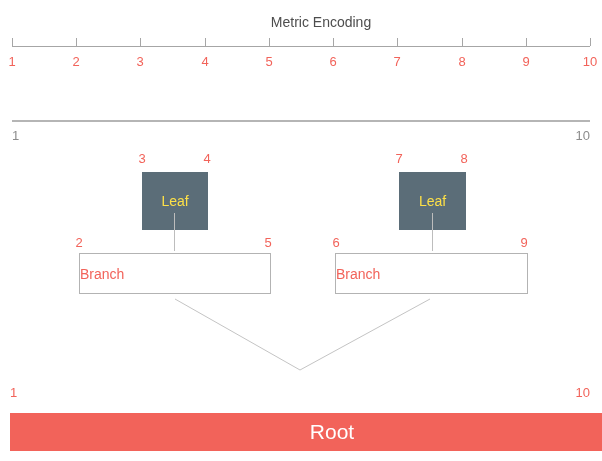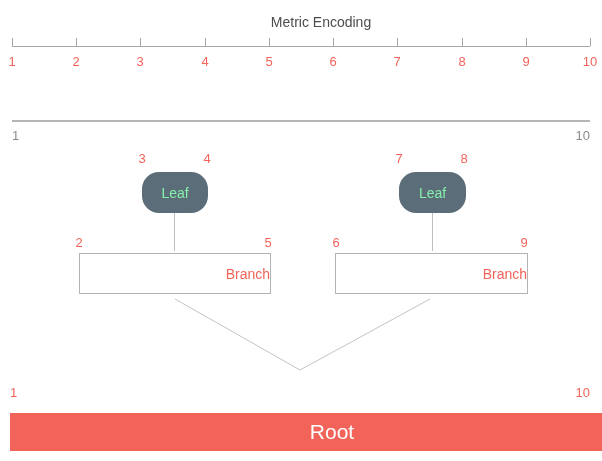--- a/index.html
+++ b/index.html
@@ -37,36 +37,36 @@
     background:#b5b5b5;top:120px;
   }
   .gray-num{font-size:13px;color:#8c8c8c;position:absolute;top:128px;}
   
   .corner-num{
     position:absolute;
     transform:translateX(-50%);
     font-size:13px;color:#f2635a;
   }
   .leaf-box{
-    position:absolute;top:172px;height:41px;
+    position:absolute;top:172px;height:58px;
     background:#5b6d78;
-    color:#86efac;font-size:14px;
-    display:flex;align-items:center;justify-content:center;border-radius:17px;
+    color:#fde047;font-size:14px;
+    display:flex;align-items:center;justify-content:center;
   }
   .leaf-1{left:142px;width:66px;}
   .leaf-2{left:399px;width:67px;}
   .vconn{
     position:absolute;width:1px;height:38px;top:213px;
     background:#bdbdbd;
   }
   .branch-box{
     position:absolute;top:253px;height:39px;
     background:#ffffff;border:1px solid #b3b3b3;
     color:#f2635a;font-size:14px;
-    display:flex;align-items:center;justify-content:flex-end;
+    display:flex;align-items:center;justify-content:flex-start;
   }
   .branch-1{left:79px;width:190px;}
   .branch-2{left:335px;width:191px;}
   .diag-svg{position:absolute;left:0;top:0;width:602px;height:461px;pointer-events:none;}
   
   .edge-num{position:absolute;top:385px;font-size:13px;color:#f2635a;}
   .root-bar{
     position:absolute;left:10px;top:413px;width:582px;height:38px;
     background:#f2635a;
     color:#ffffff;font-size:21px;

